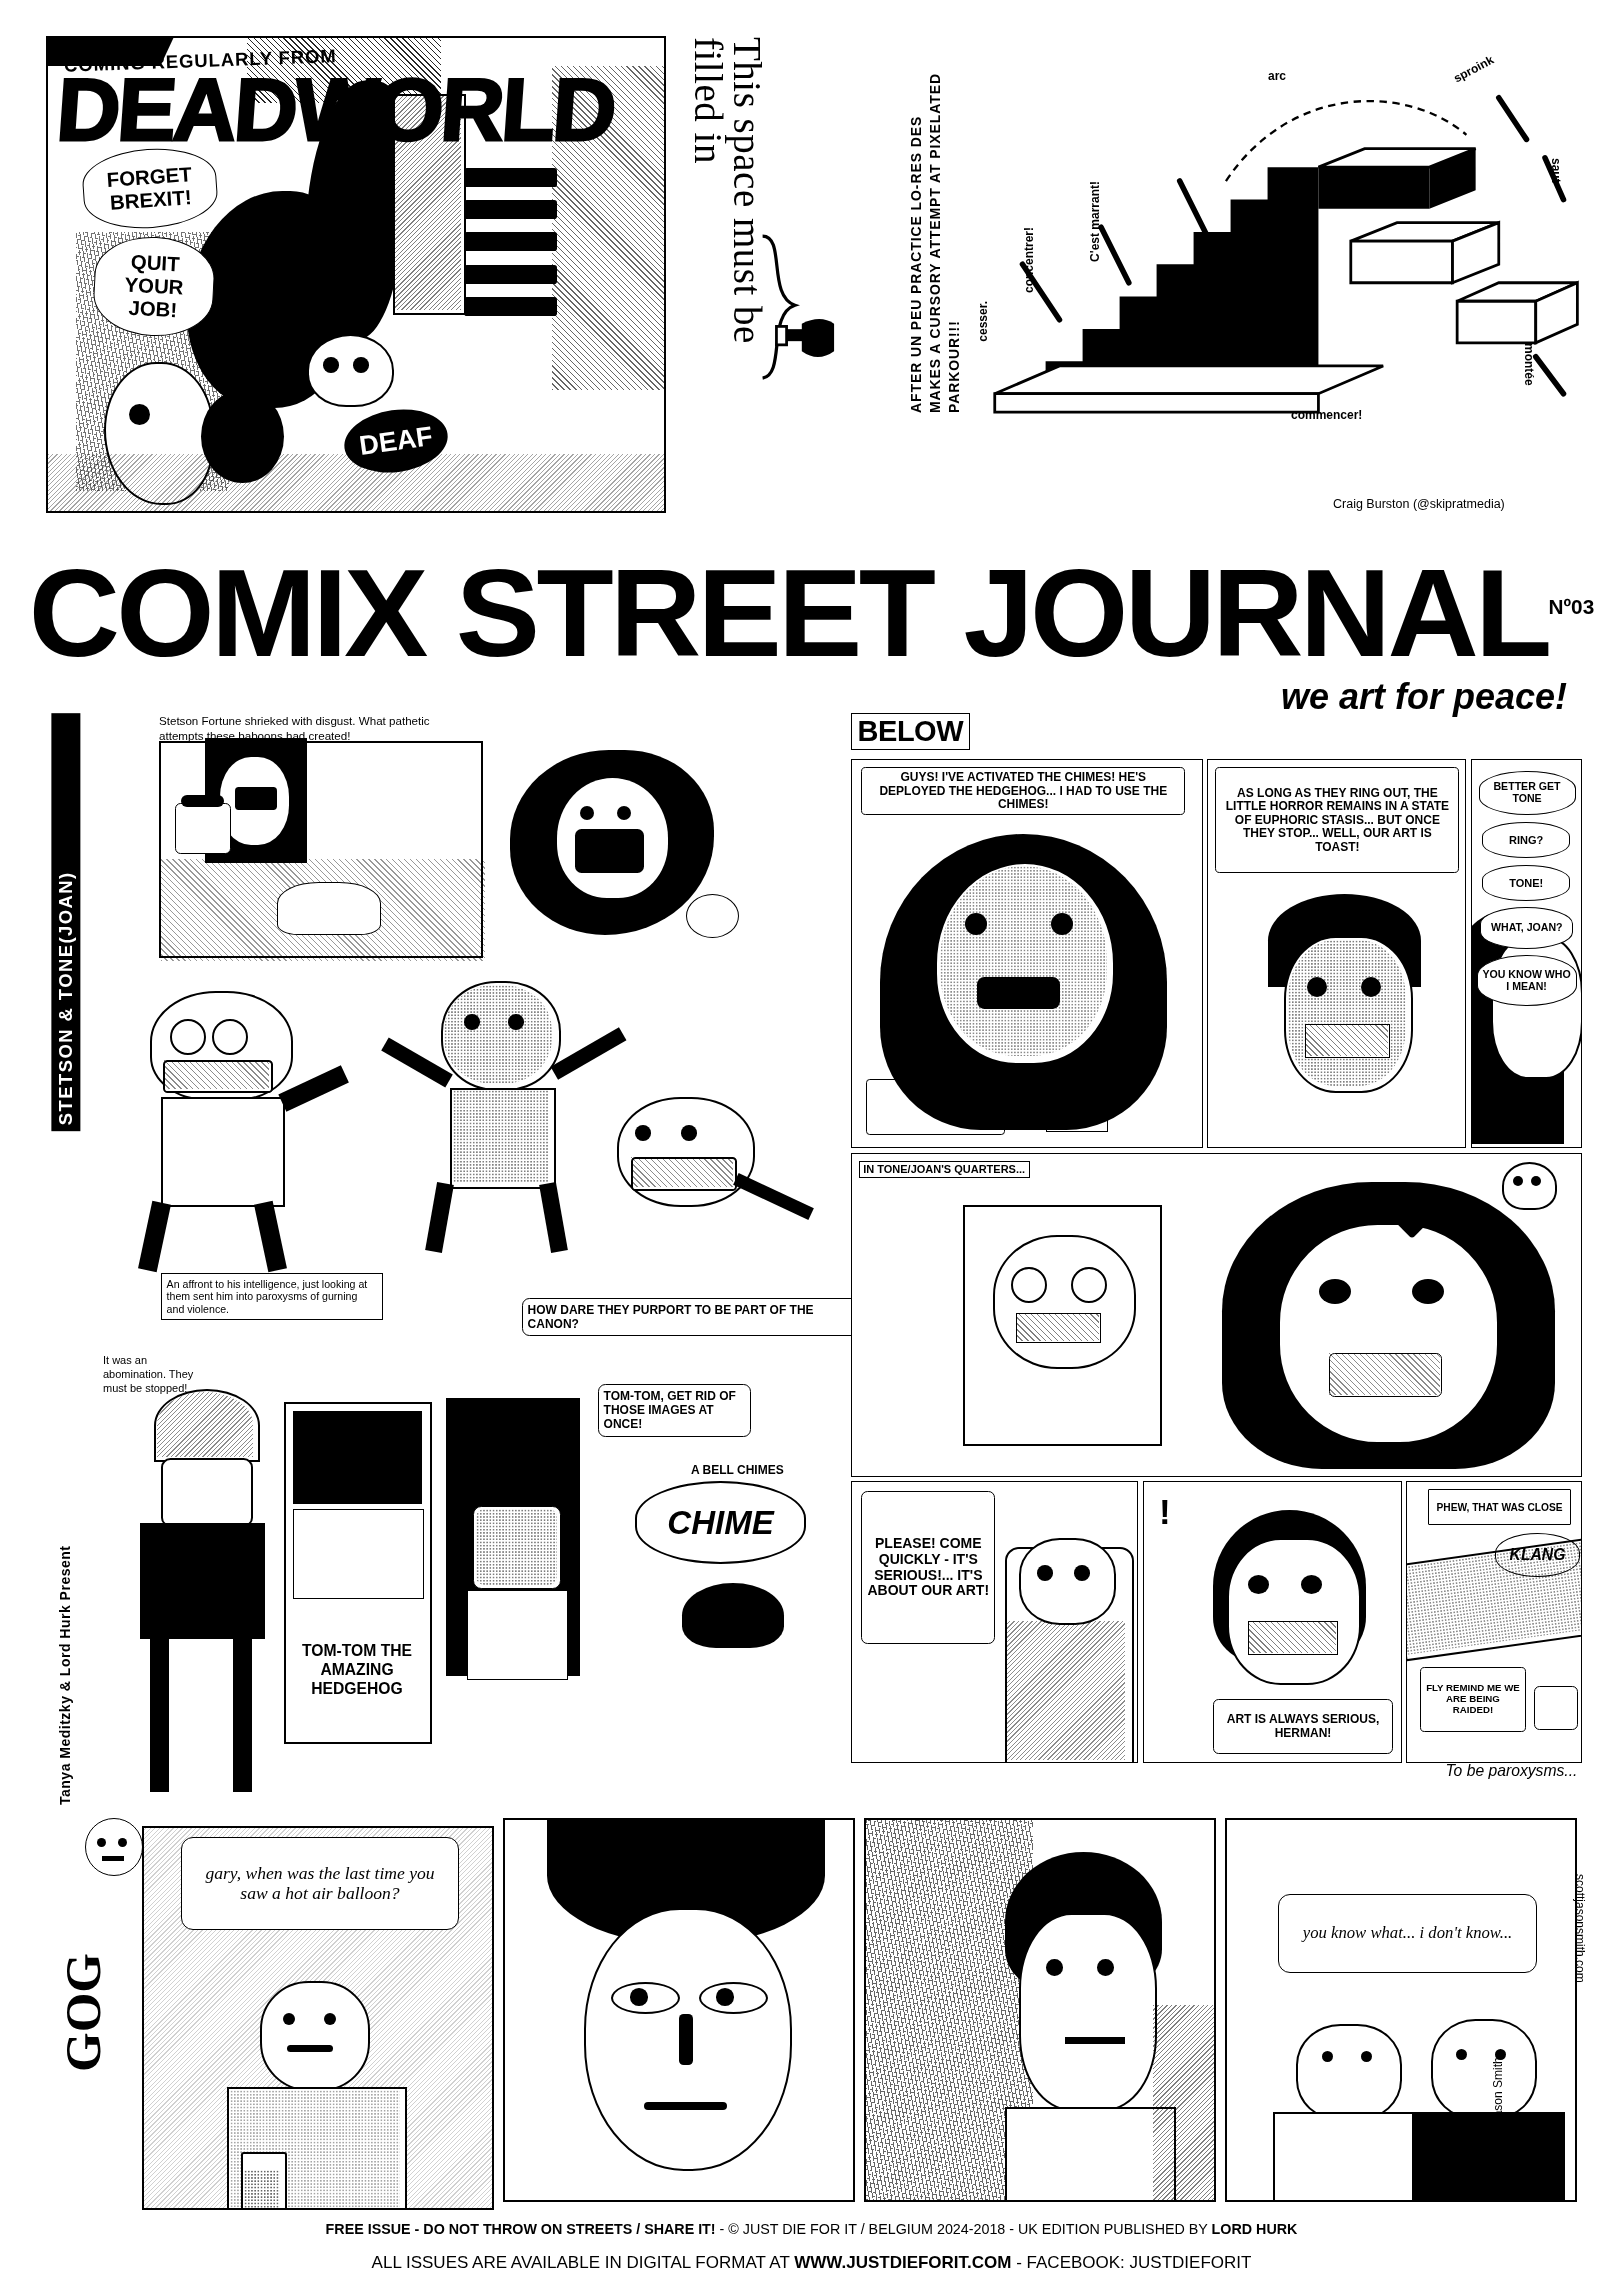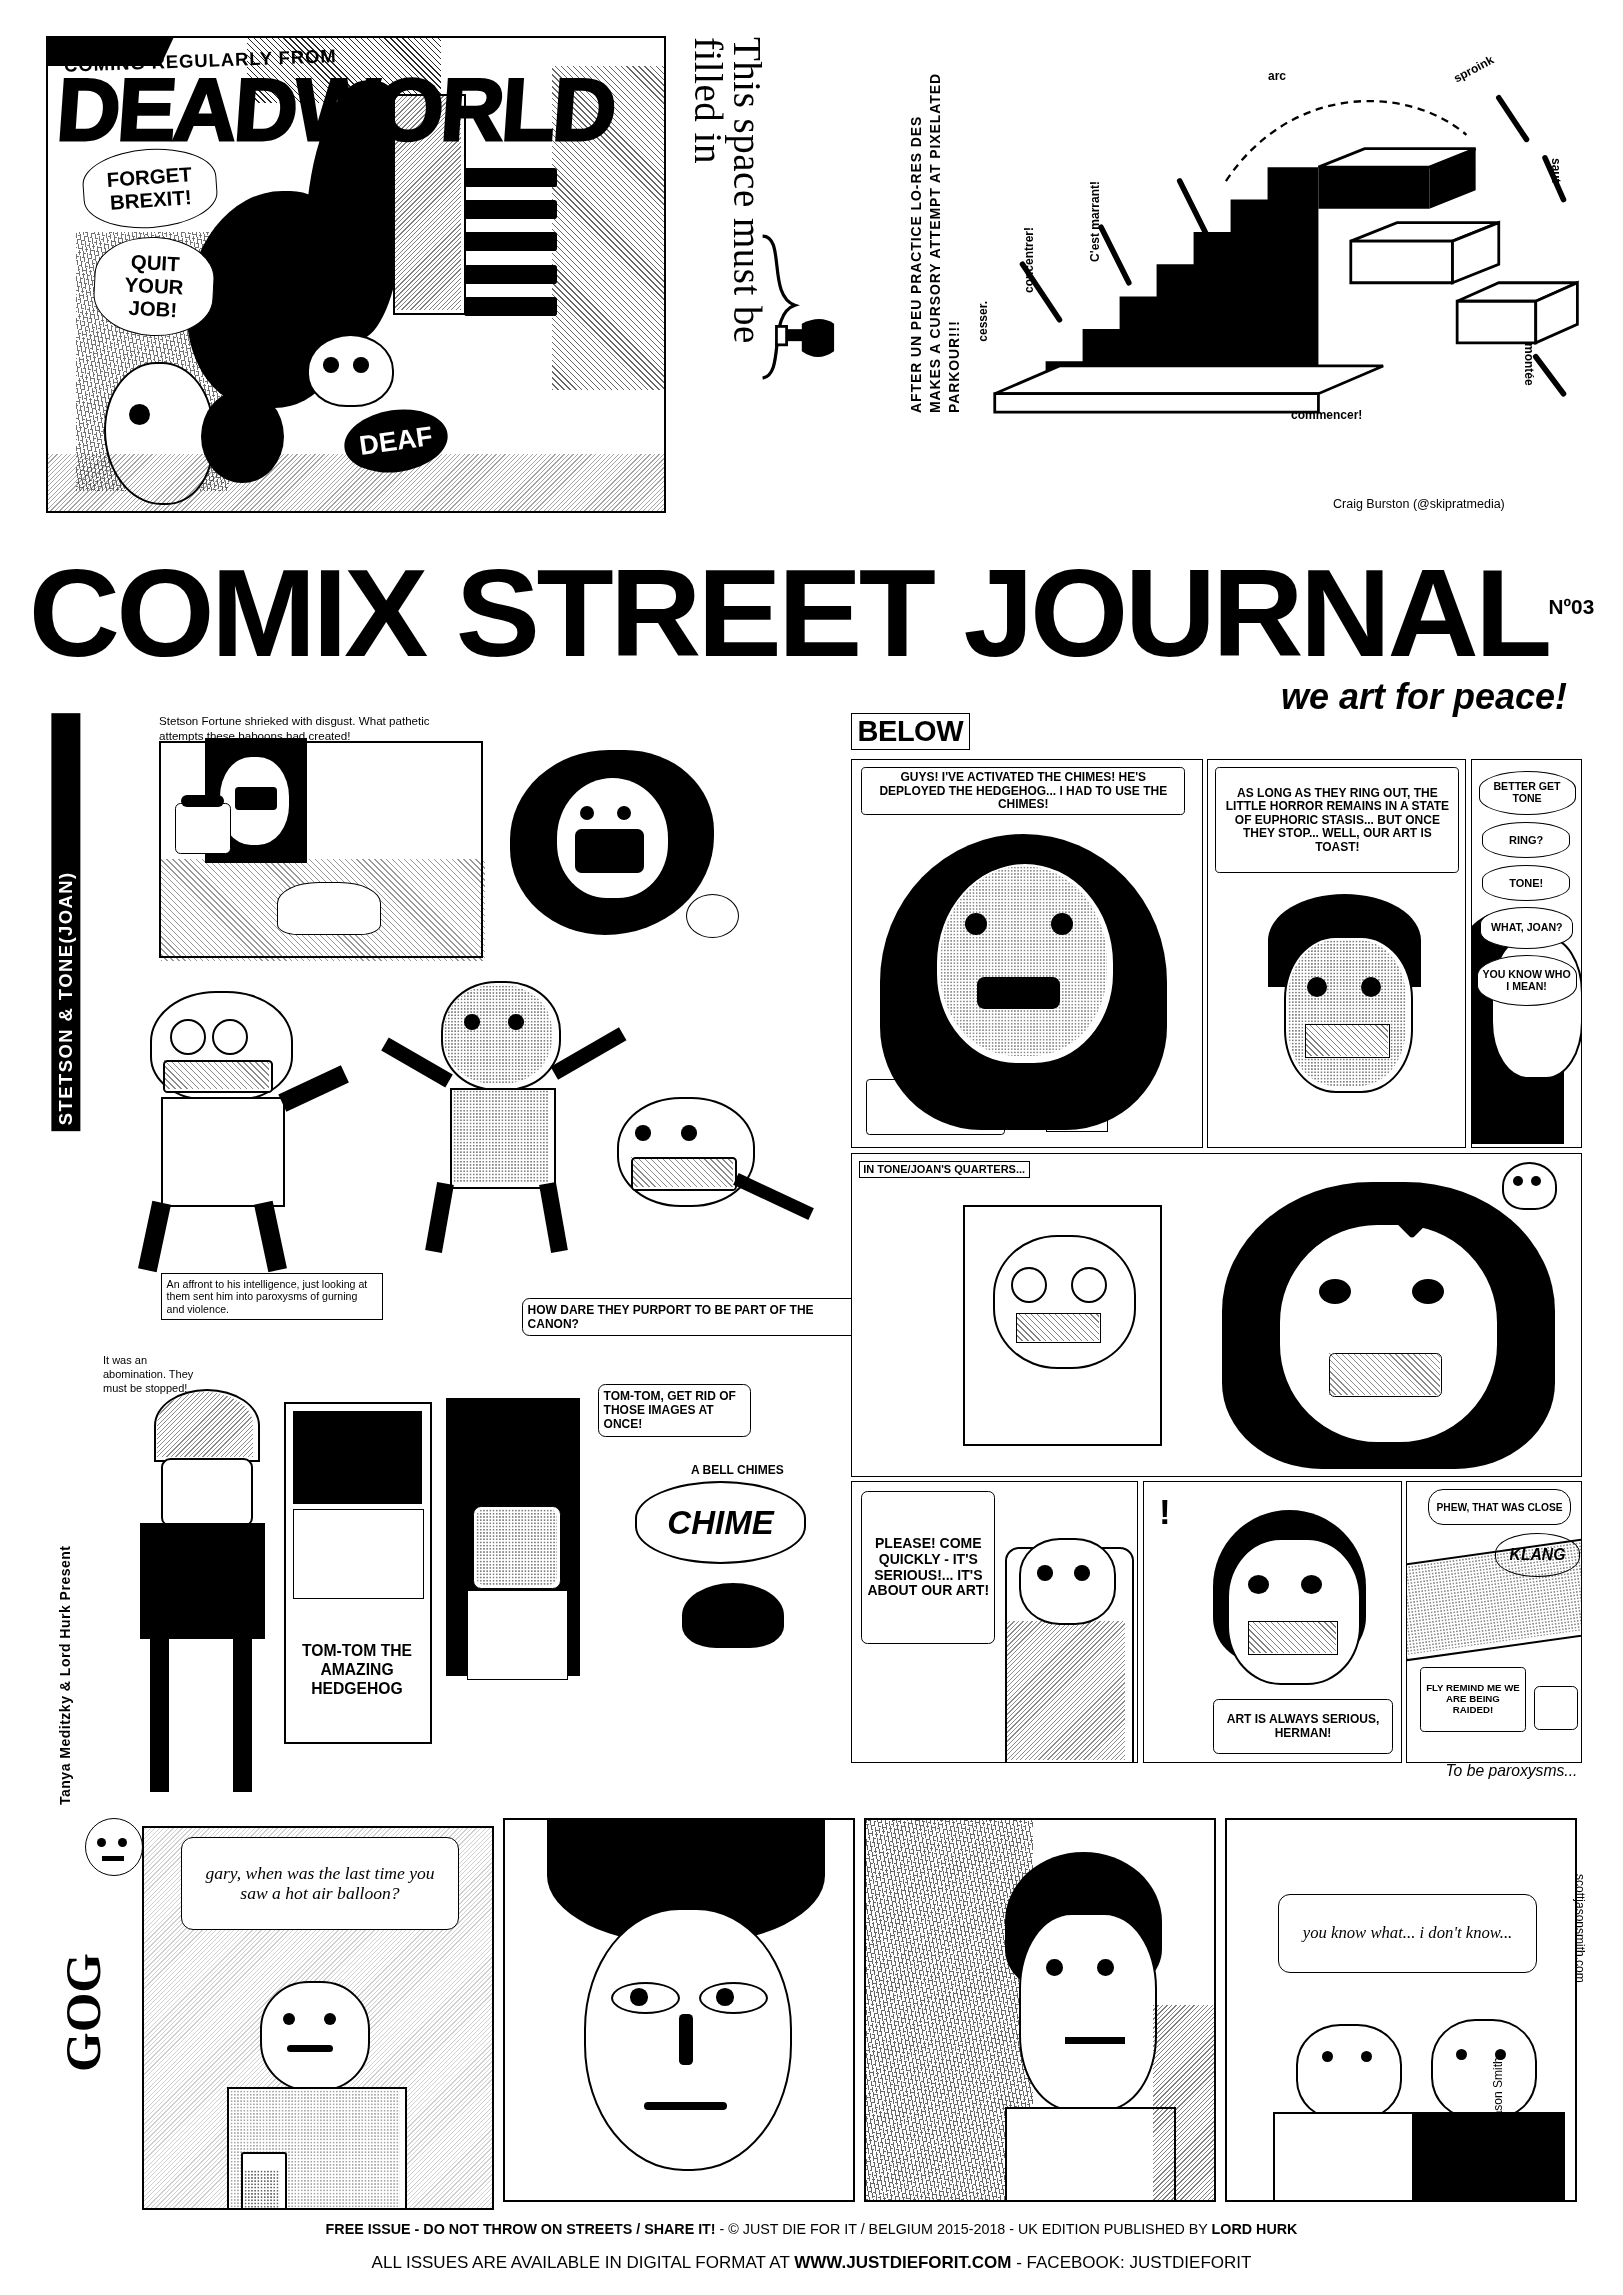--- a/index.html
+++ b/index.html
@@ -422,21 +422,21 @@
       <div class="abs" style="left:157px;top:93px;width:21px;height:18.5px;background:#000;border-radius:50%;"></div>
       <div class="abs" style="left:104px;top:139px;width:88px;height:32px;background:#fff;border:1.9px solid #000;"></div>
       <div class="abs hatch" style="left:104px;top:139px;width:88px;height:32px;opacity:.5;"></div>
       <div class="abs" style="left:15px;top:10.2px;font-size:35px;font-weight:bold;">!</div>
       <div class="balloon rect" style="left:69px;top:217px;width:180px;height:55px;font-size:12px;padding:2.8px 4.6px;border-radius:5.6px;">ART IS ALWAYS SERIOUS, HERMAN!</div>
     </div>
 
     <div class="rpanel" style="left:555px;top:768px;width:176px;height:282px;">
       <div class="abs" style="left:-9.3px;top:69px;width:194px;height:93px;background:#fff;border:2.3px solid #000;transform:rotate(-8deg);"></div>
       <div class="abs halftone" style="left:-7.4px;top:72px;width:190px;height:88px;opacity:.45;transform:rotate(-8deg);"></div>
-      <div class="balloon rect" style="left:21px;top:7.4px;width:143px;height:36px;font-size:10.2px;padding:1.9px 3.7px;border-radius:15px;">PHEW, THAT WAS CLOSE</div>
+      <div class="balloon rect" style="left:21px;top:7.4px;width:143px;height:36px;font-size:10.2px;padding:1.9px 3.7px;border-radius:1px;">PHEW, THAT WAS CLOSE</div>
       <div class="abs center" style="left:88px;top:51px;width:83px;height:42px;font-size:15.7px;font-weight:bold;font-style:italic;border:1.9px solid #000;border-radius:50%/45%;">KLANG</div>
       <div class="balloon rect" style="left:13px;top:185px;width:106px;height:65px;font-size:9.7px;padding:1.9px 3.7px;border-radius:4.6px;">FLY REMIND ME WE ARE BEING RAIDED!</div>
       <div class="abs" style="left:127px;top:204px;width:42px;height:42px;border:1.9px solid #000;border-radius:5.6px;"></div>
     </div>
 
     <div id="tobecont">To be paroxysms...</div>
   </div>
 
   <div class="abs" id="bottom-strip">
 
@@ -494,21 +494,21 @@
       <div class="abs" style="left:229px;top:229px;width:11px;height:11px;background:#000;border-radius:50%;"></div>
       <div class="abs" style="left:268px;top:229px;width:11px;height:11px;background:#000;border-radius:50%;"></div>
     </div>
 
     <div id="smith-credit">scottjasonsmith.com</div>
     <div id="smith-credit2">by Scott Jason Smith</div>
   </div>
 
   <div class="abs" id="footer">
     <div class="l1">
-      <span>FREE ISSUE - DO NOT THROW ON STREETS / SHARE IT!</span><span style="font-weight:normal"> - © JUST DIE FOR IT / BELGIUM 2015-2018 - UK EDITION PUBLISHED BY </span><span>LORD HURK</span>
+      <span>FREE ISSUE - DO NOT THROW ON STREETS / SHARE IT!</span><span style="font-weight:normal"> - © JUST DIE FOR IT / BELGIUM 2024-2018 - UK EDITION PUBLISHED BY </span><span>LORD HURK</span>
     </div>
     <div class="l2">
       <span>ALL ISSUES ARE AVAILABLE IN DIGITAL FORMAT AT </span><span class="bold">WWW.JUSTDIEFORIT.COM</span><span> - FACEBOOK: JUSTDIEFORIT</span>
     </div>
   </div>
 
 </div>
 
 
 </body></html>

